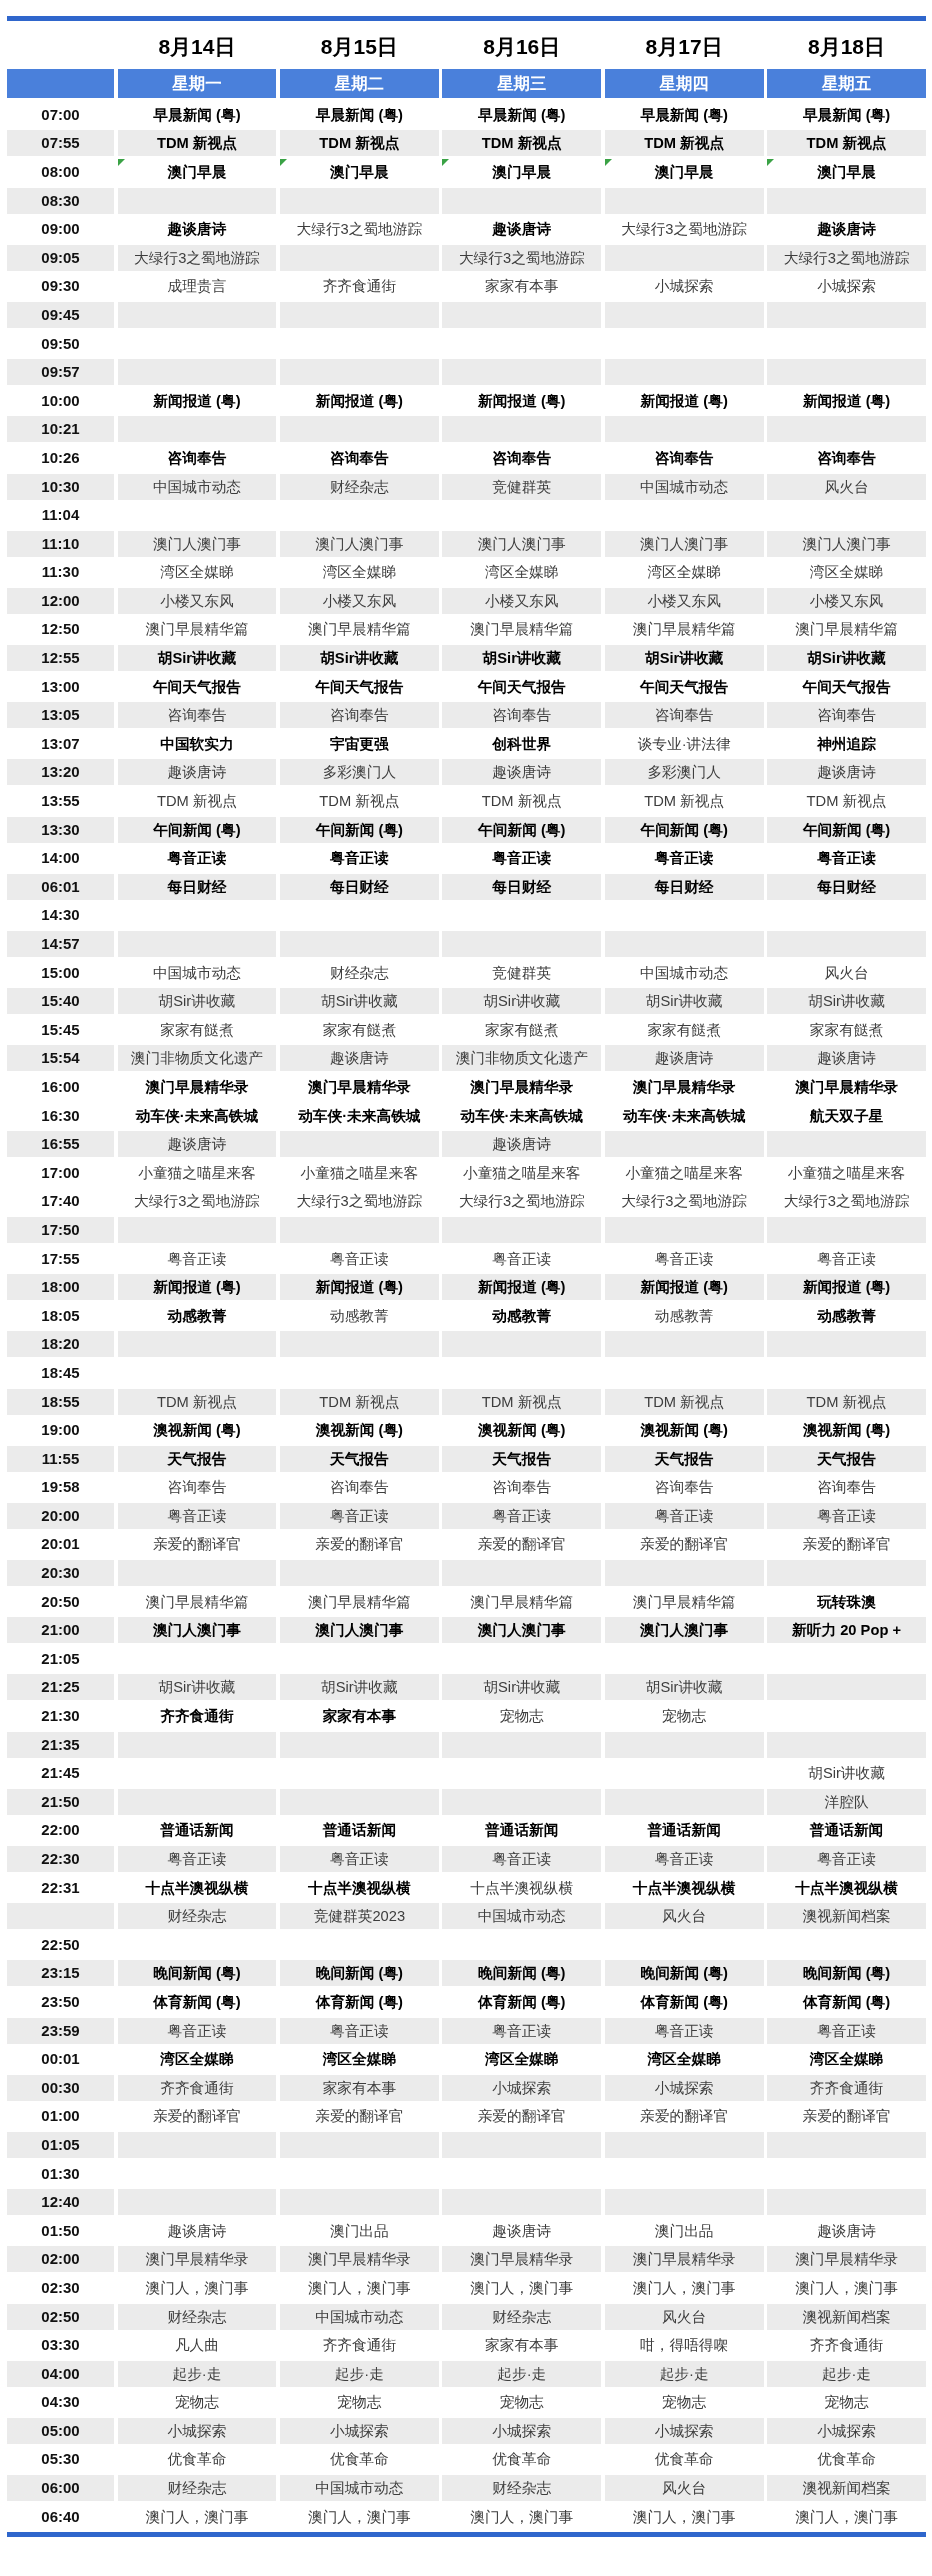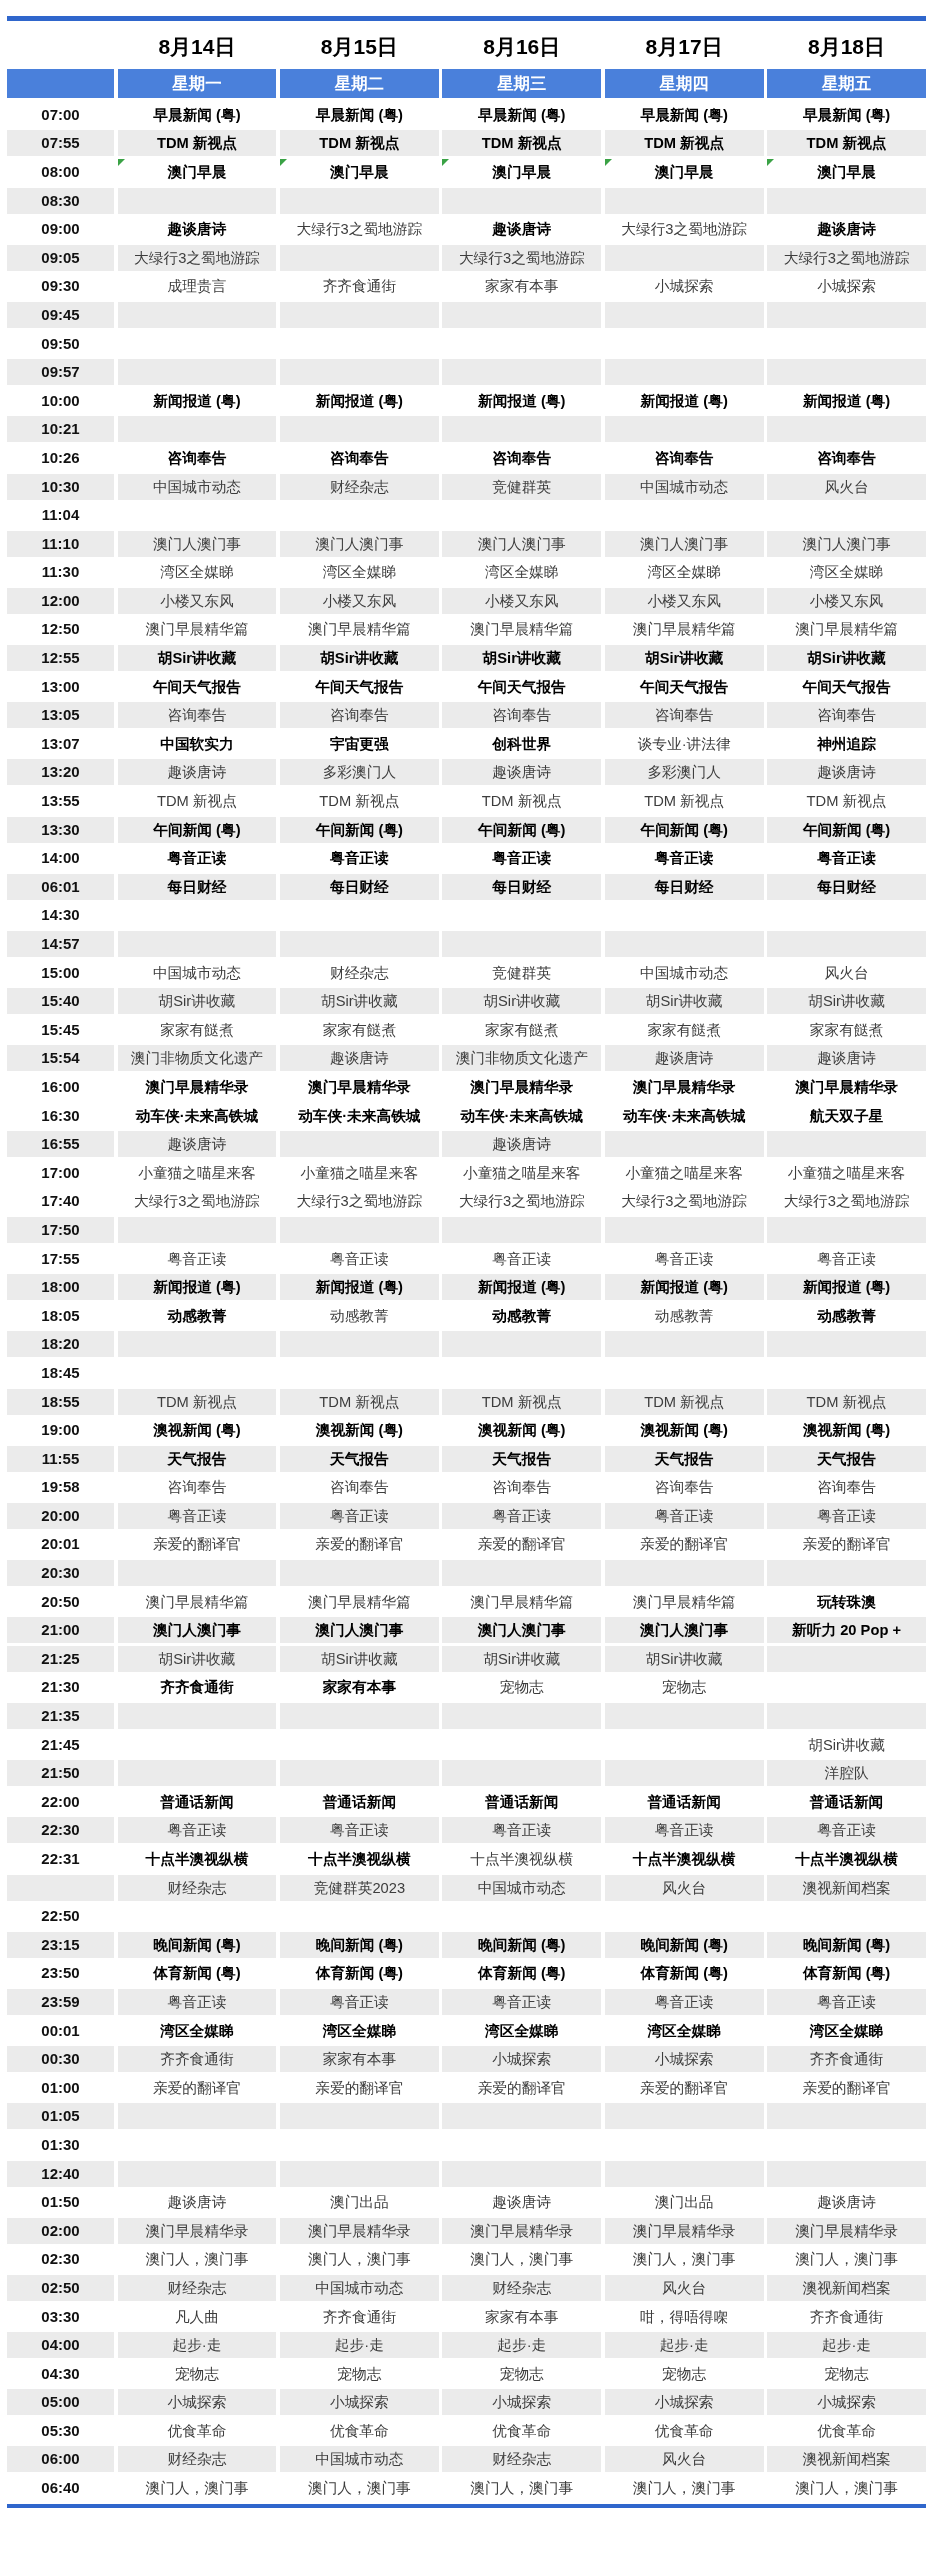--- a/index.html
+++ b/index.html
@@ -473,20 +473,28 @@
         <div class="cell bold">玩转珠澳</div>
       </div>
       <div class="grid sched-row shaded">
         <div class="cell time">21:00</div>
         <div class="cell bold">澳门人澳门事</div>
         <div class="cell bold">澳门人澳门事</div>
         <div class="cell bold">澳门人澳门事</div>
         <div class="cell bold">澳门人澳门事</div>
         <div class="cell bold">新听力 20 Pop +</div>
       </div>
+      <div class="grid sched-row">
+        <div class="cell time">21:05</div>
+        <div class="cell"></div>
+        <div class="cell"></div>
+        <div class="cell"></div>
+        <div class="cell"></div>
+        <div class="cell"></div>
+      </div>
       <div class="grid sched-row shaded">
         <div class="cell time">21:25</div>
         <div class="cell">胡Sir讲收藏</div>
         <div class="cell">胡Sir讲收藏</div>
         <div class="cell">胡Sir讲收藏</div>
         <div class="cell">胡Sir讲收藏</div>
         <div class="cell"></div>
       </div>
       <div class="grid sched-row">
         <div class="cell time">21:30</div>

